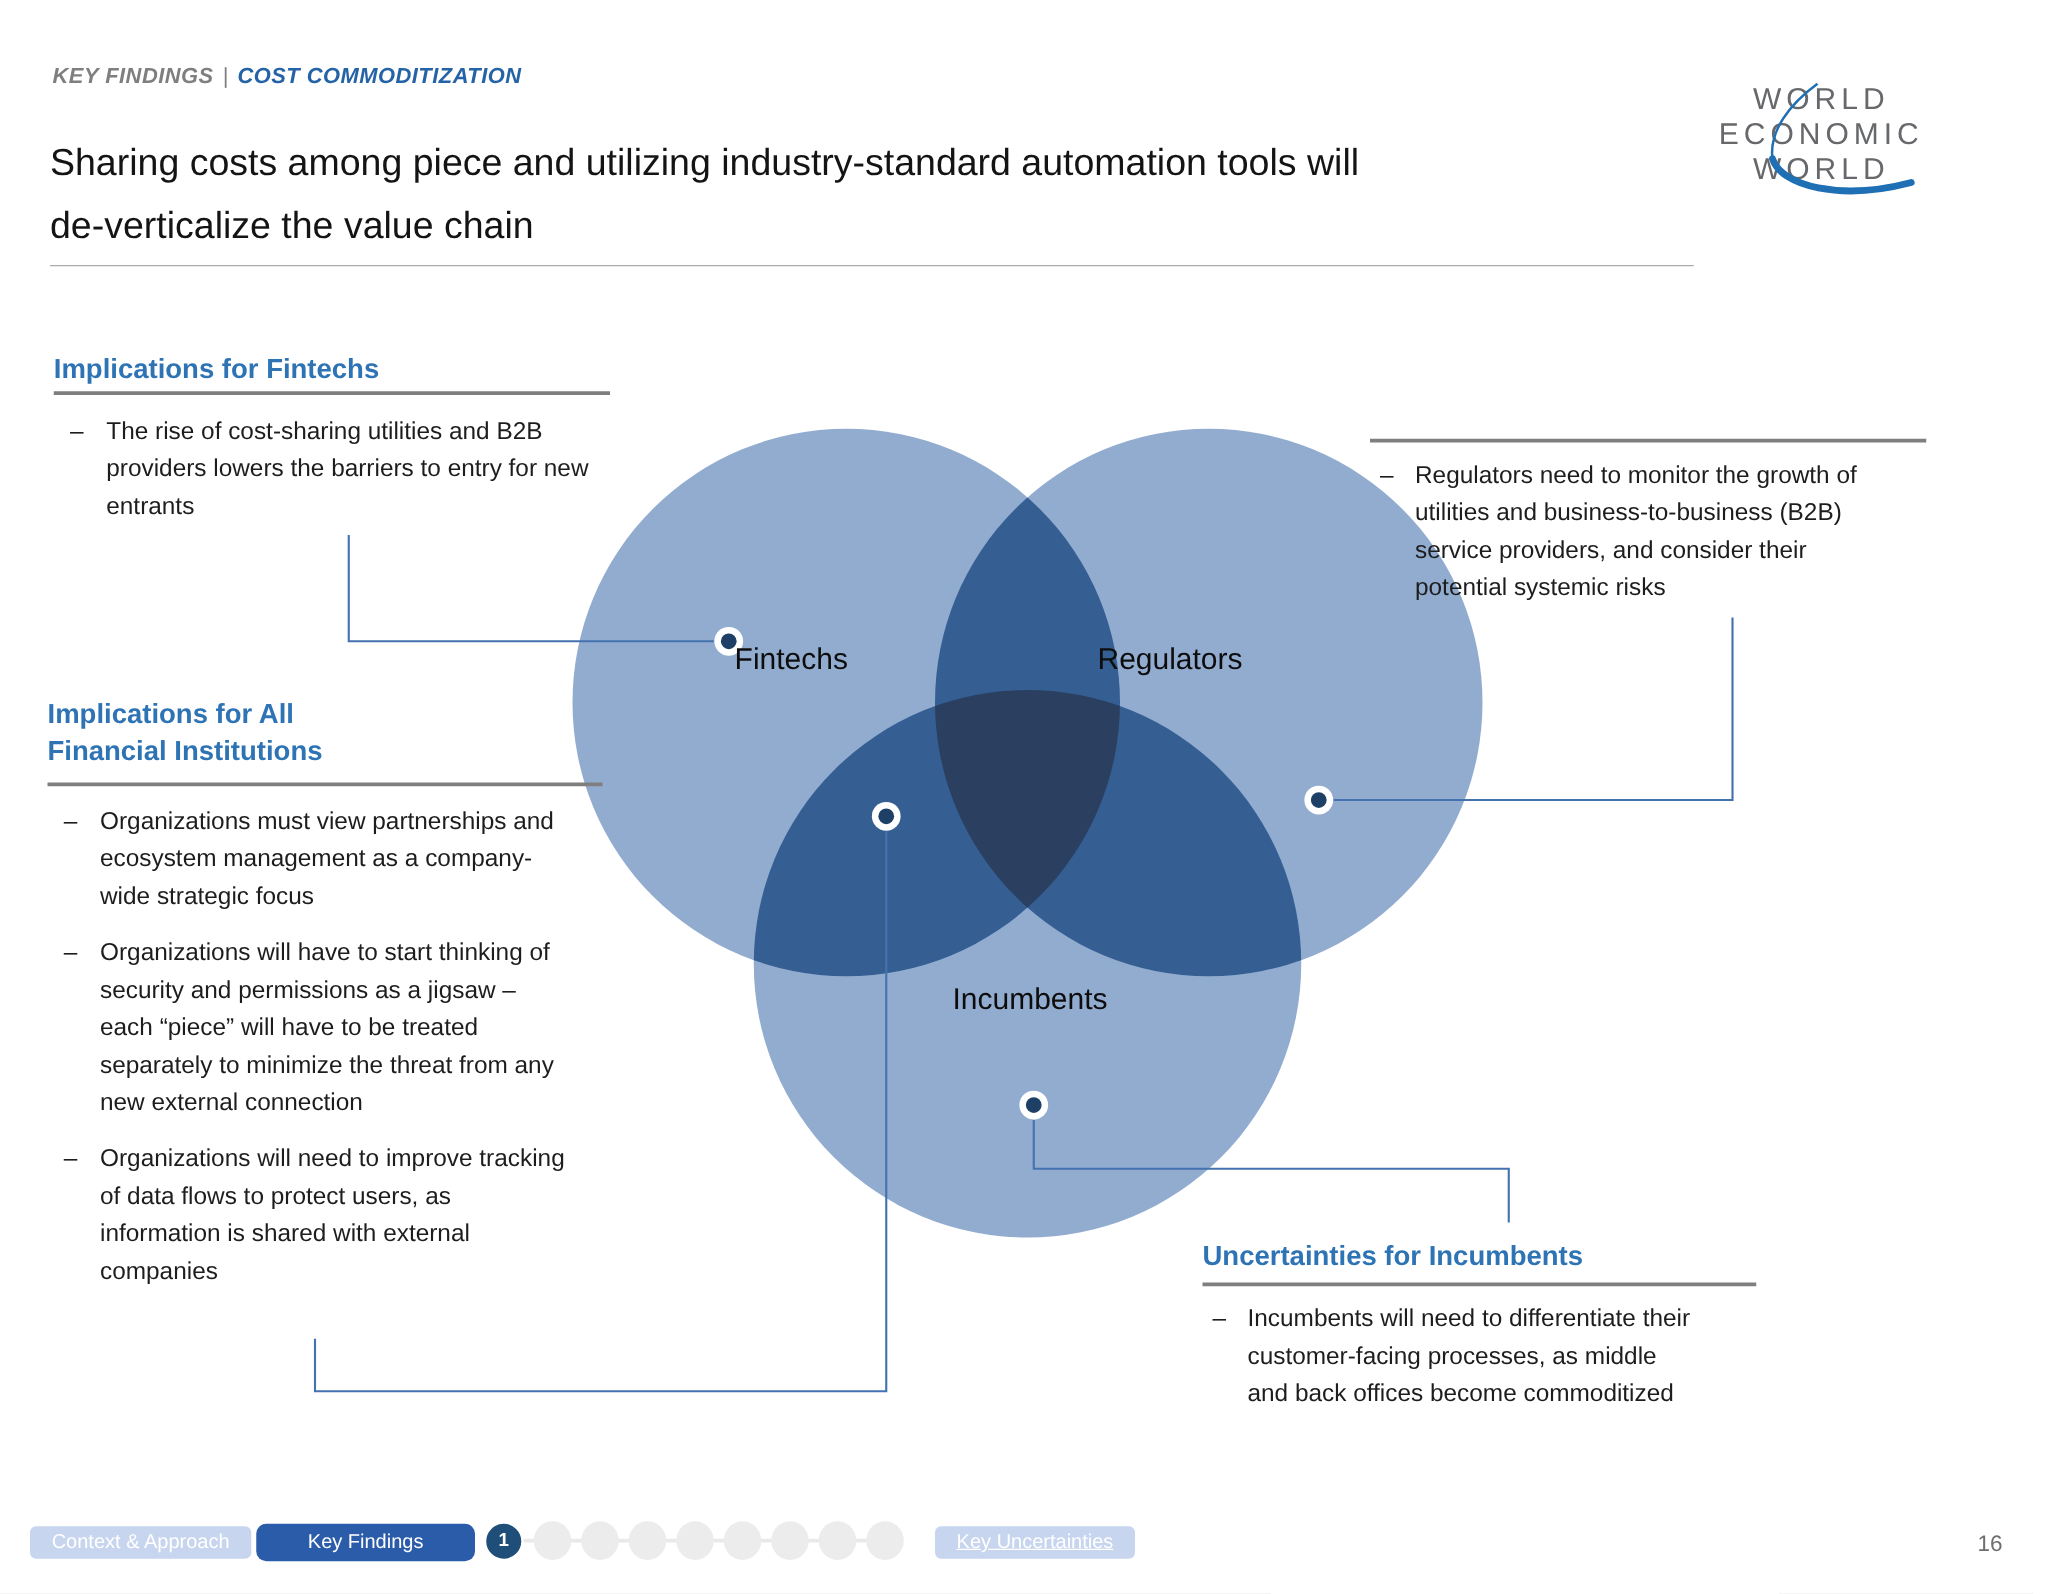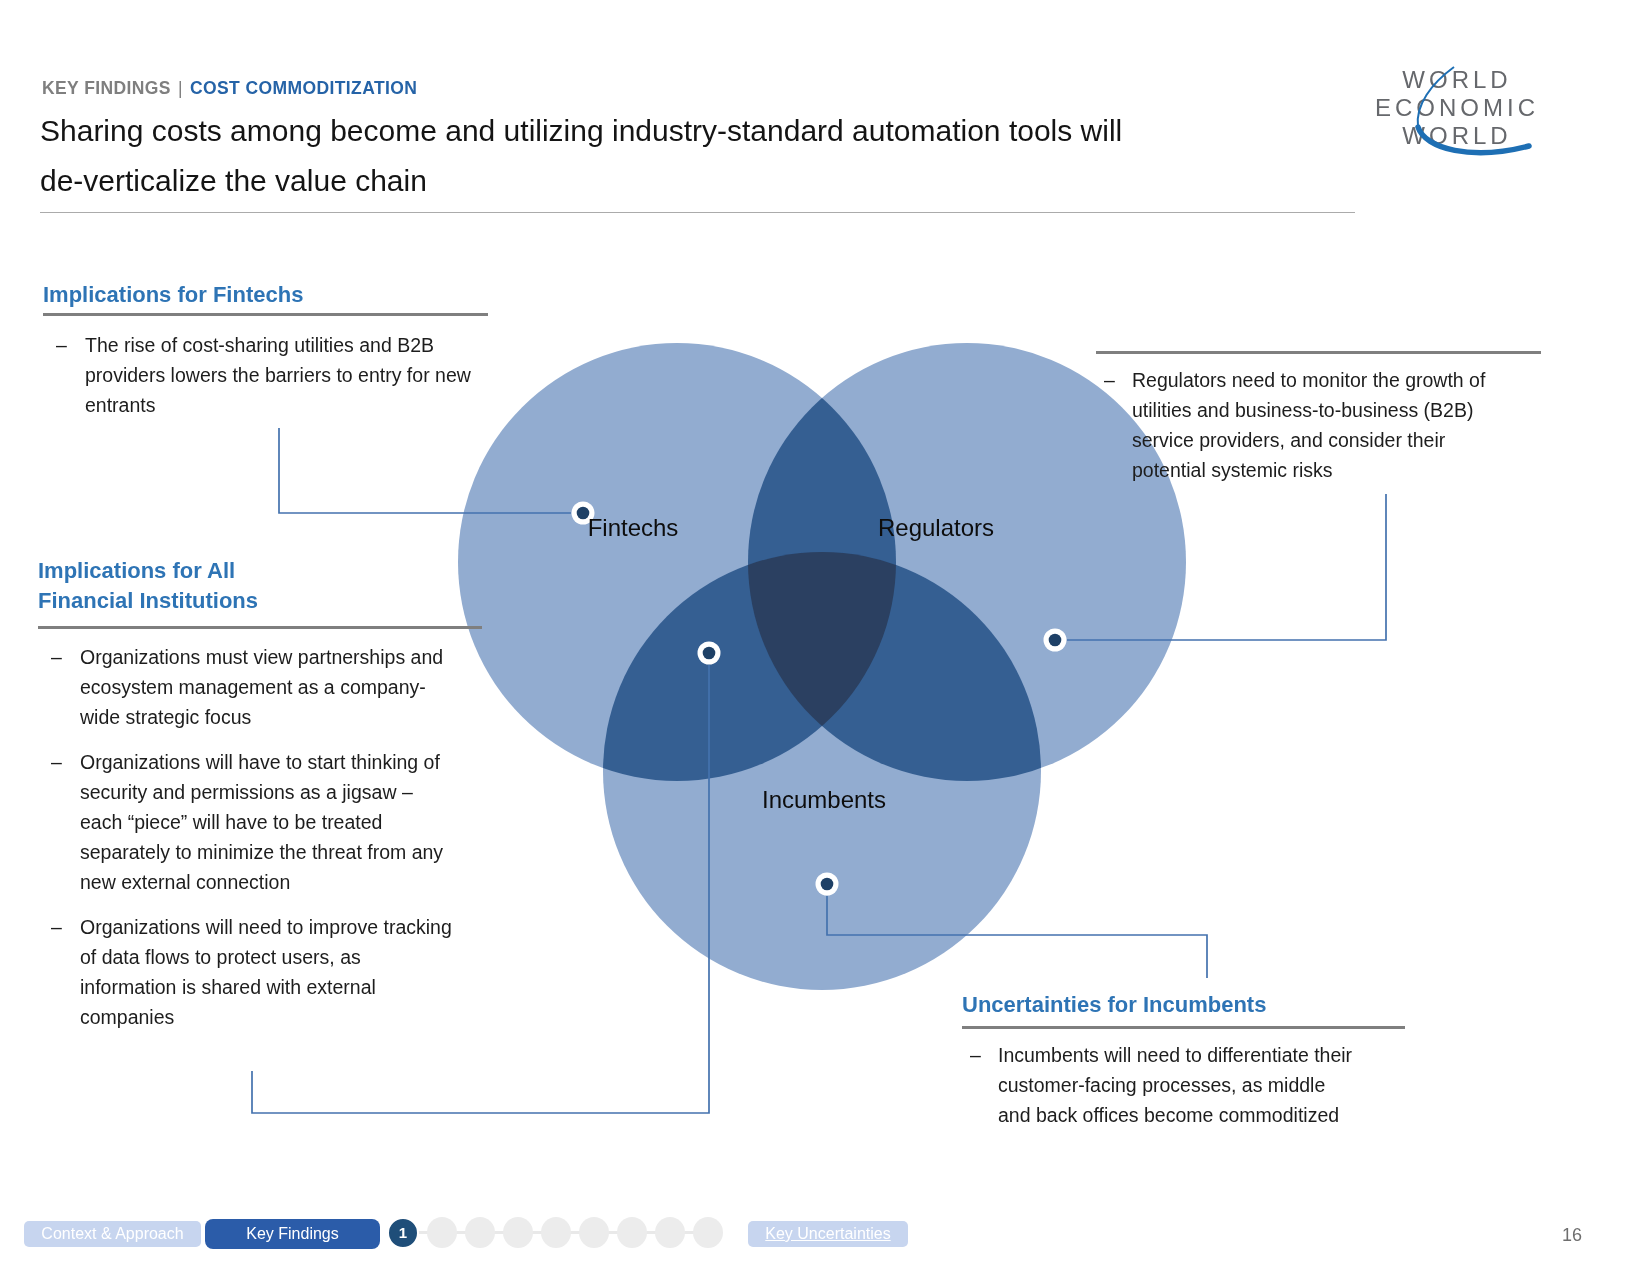--- a/index.html
+++ b/index.html
@@ -2,21 +2,21 @@
 <html><head>
 <meta charset="utf-8">
 <style>
   html,body{margin:0;padding:0;background:#e6e6e6;}
   .slide{
     position:relative; width:1650px; height:1275px; background:#ffffff;
     font-family:"Liberation Sans", sans-serif; overflow:hidden;
     margin:0 auto;
   }
   
-  .breadcrumb{position:absolute; left:42px; top:78px; font-size:17.5px; font-weight:bold; letter-spacing:.4px;}
+  .breadcrumb{position:absolute; left:42px; top:50px; font-size:17.5px; font-weight:bold; letter-spacing:.4px;font-style:italic;}
   .crumb-section{color:#7f7f7f;}
   .crumb-sep{color:#7f7f7f; padding:0 7px; font-weight:normal;}
   .crumb-topic{color:#2563a7;}
   .title{position:absolute; left:40px; top:106px; width:1320px; font-size:30px; line-height:50px; color:#141414; font-weight:400;}
   .title-rule{position:absolute; left:40px; top:212px; width:1315px; height:1px; background:#ababab;}
   
   .logo{position:absolute; left:1372px; top:66px; width:170px; text-align:center;
         color:#66686c; font-size:24px; line-height:28px; letter-spacing:4px; font-weight:400;}
   .logo-arc{position:absolute; left:1370px; top:55px; pointer-events:none;}
   
@@ -34,32 +34,32 @@
   .pill{position:absolute; color:#fff; text-align:center; font-size:16px; white-space:nowrap;}
   .pill-light{background:#c7d5ef; border-radius:5px; height:26px; line-height:26px; top:1221px;}
   .pill-dark{background:#2b5ca9; border-radius:8px; height:30px; line-height:30px; top:1219px; left:205px; width:175px;}
   .pill-context{left:24px; width:177px;}
   .pill-uncertainties{left:748px; width:160px;text-decoration:underline;}
   .step-circle{position:absolute; left:387px; top:1217px; width:32px; height:32px; border-radius:50%;
      background:#1f4e79; border:2px solid #ffffff; box-sizing:border-box; color:#fff; font-weight:bold;
      font-size:15px; line-height:27px; text-align:center;}
   .dots-line{position:absolute; left:403px; top:1231px; width:316px; height:3px; background:#e9e9e9;}
   .dot{position:absolute; top:1217px; width:30px; height:31px; border-radius:50%; background:#ececec;}
-  .page-number{position:absolute; left:1562px; top:1225px; width:40px; text-align:left; font-size:18px; color:#6e6e6e;}
+  .page-number{position:absolute; left:1562px; top:1225px; width:40px; text-align:right; font-size:18px; color:#6e6e6e;}
 </style>
 </head>
 <body>
 
 <div class="slide">
 
   <div class="breadcrumb">
     <span class="crumb-section">KEY FINDINGS</span><span class="crumb-sep">|</span><span class="crumb-topic">COST COMMODITIZATION</span>
   </div>
   <div class="title">
-    <div>Sharing costs among become and utilizing industry-standard automation tools will</div>
+    <div>Sharing costs among piece and utilizing industry-standard automation tools will</div>
     <div>de-verticalize the value chain</div>
   </div>
   <div class="title-rule"></div>
 
   <div class="logo">
     <div>WORLD</div>
     <div>ECONOMIC</div>
     <div>WORLD</div>
   </div>
   <svg class="logo-arc" width="200" height="120" viewBox="0 0 200 120">

